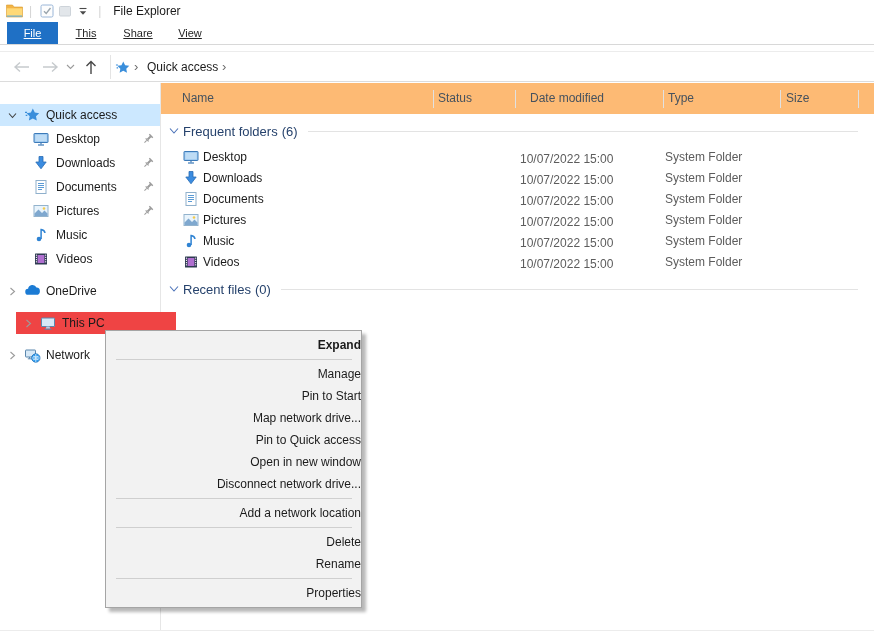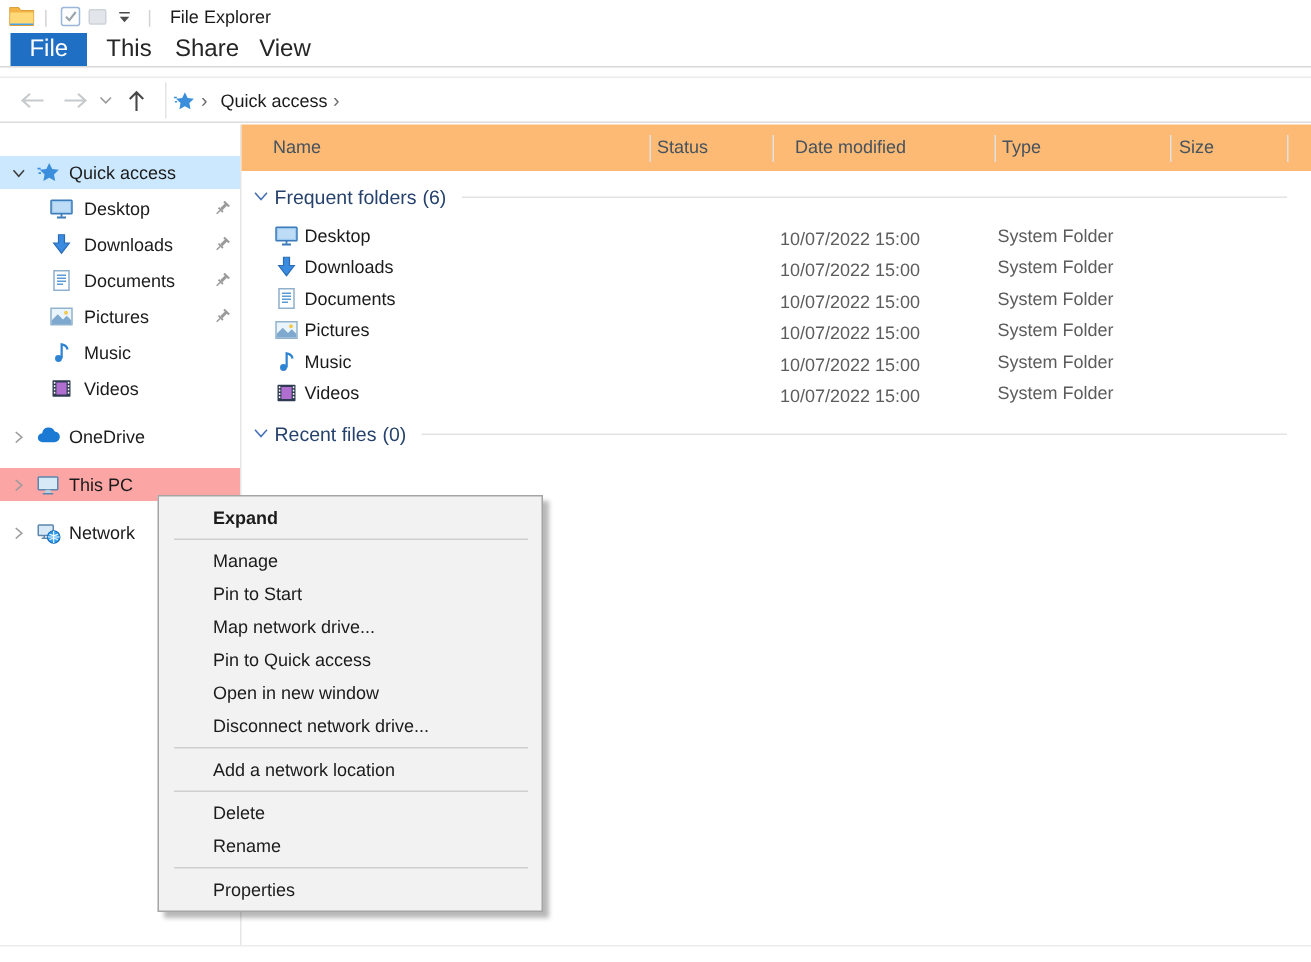--- a/index.html
+++ b/index.html
@@ -16,21 +16,21 @@
     display:flex; align-items:center; background:#fff; }
   .titlebar .app-icon { margin-left:6px; }
   .qat-sep { color:#d3d3d3; margin:0 6px; font-size:12px; }
   .qat-btn { display:flex; align-items:center; justify-content:center; width:18px; height:18px; }
   .win-title { margin-left:6px; font-size:12px; color:#1b1b1b; }
 
   
   .tabs { position:absolute; left:0; top:22px; width:874px; height:23px;
     background:#fff; border-bottom:1px solid #d8d8d8; }
   .tab { position:absolute; top:0; height:22px; line-height:22px; text-align:center;
-    font-size:16px; color:#252525; }
+    font-size:11px; color:#252525;text-decoration:underline; }
   .tab-file { left:7px; width:51px; background:#1f70c5; color:#ffffff; }
   .tab-home { left:62px; width:48px; }
   .tab-share { left:114px; width:48px; }
   .tab-view { left:166px; width:48px; }
 
   
   .addr-row { position:absolute; left:0; top:51px; width:874px; height:31px;
     background:#fff; border-top:1px solid #ececec; border-bottom:1px solid #dcdcdc; }
   .nav-btn { position:absolute; top:0; height:30px; display:flex; align-items:center; justify-content:center; }
   .nav-back { left:10px; width:24px; }
@@ -50,21 +50,21 @@
 
   
   .side-item { position:absolute; left:0; width:160px; height:22px; display:flex; align-items:center; }
   .side-item .chev { position:absolute; left:8px; width:10px; }
   .side-item.lvl0 .sicon { position:absolute; left:24px; }
   .side-item.lvl0 .slabel { position:absolute; left:46px; }
   .side-item.lvl1 .sicon { position:absolute; left:33px; }
   .side-item.lvl1 .slabel { position:absolute; left:56px; }
   .side-item .pin { position:absolute; left:142px; top:5px; }
   .side-item.selected { background:#cce8ff; }
-  .side-item.target   { background:#fca5a5; }
+  .side-item.target   { background:#ef4444;margin-left:16px; }
 
   
   .col-hdr { position:absolute; left:161px; top:83px; width:713px; height:31px; background:#fdba74; }
   .col-label { position:absolute; top:0; height:31px; line-height:31px; color:#46525e; font-size:12px; }
   .col-div { position:absolute; top:7px; height:18px; width:1px; background:#e1e1e1; }
 
   
   .ghdr { position:absolute; left:161px; width:713px; height:18px;
     display:flex; align-items:center; color:#26426c; font-size:13px; }
   .ghdr .gchev { margin-left:8px; }
@@ -75,21 +75,21 @@
   
   .frow { position:absolute; left:161px; width:713px; height:21px; }
   .frow .ficon { position:absolute; left:22px; top:2px; }
   .frow .fname { position:absolute; left:42px; top:0; height:21px; line-height:21px; color:#1b1b1b; }
   .frow .fdate { position:absolute; left:359px; top:2px; height:21px; line-height:21px; color:#5c5c5c; }
   .frow .ftype { position:absolute; left:504px; top:0; height:21px; line-height:21px; color:#5c5c5c; }
 
   
   .ctx { position:absolute; left:105px; top:330px; width:257px; z-index:20;
     background:#f2f2f2; border:1px solid #a5a5a5; padding:3px 0;
-    box-shadow:4px 4px 3px rgba(0,0,0,0.28); }
+    box-shadow:4px 4px 3px rgba(0,0,0,0.28);text-align:right; }
   .mi { height:22px; line-height:22px; padding-left:36px; font-size:12px; color:#1b1b1b; }
   .mi.bold { font-weight:bold; }
   .msep { height:1px; background:#cfcfcf; margin:3px 9px 3px 10px; }
 </style>
 </head>
 <body>
 
 <div class="titlebar">
   <span class="app-icon">
     <svg width="17" height="16" viewBox="0 0 17 16">

